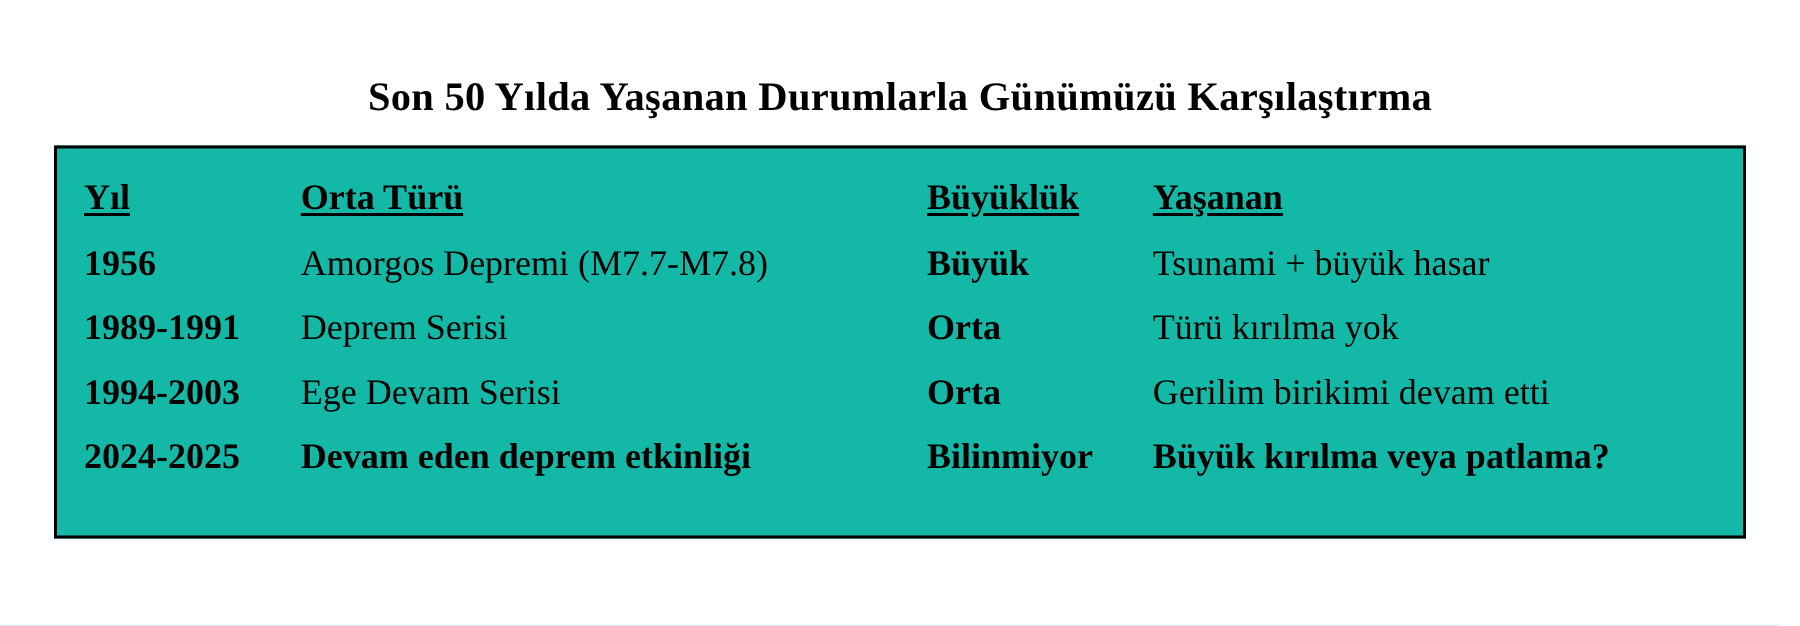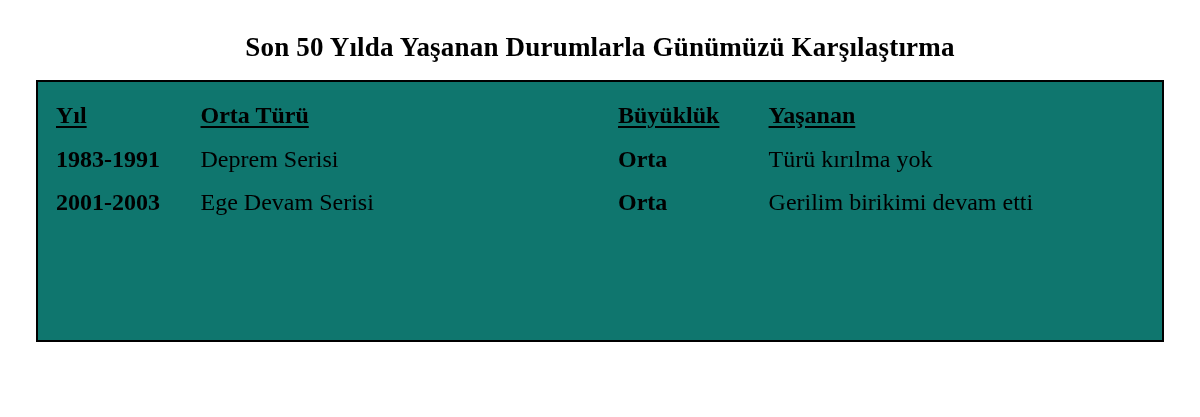--- a/index.html
+++ b/index.html
@@ -19,33 +19,33 @@
     width: 1200px;
     height: 417px;
     box-sizing: border-box;
   }
   .title {
     text-align: center;
     font-family: "Liberation Serif", serif;
     font-weight: bold;
     font-size: 27px;
     letter-spacing: 0.2px;
-    margin: 0;
+    margin: 17px;
     padding-top: 32px;
     padding-bottom: 12px;
   }
   .table-frame {
     position: absolute;
     left: 36px;
     top: 80px;
     width: 1128px;
     height: 262px;
     border: 2.5px solid #000000;
     box-sizing: border-box;
-    background: #0f766e;
+    background: #14b8a6;
   }
   table.data {
     border-collapse: collapse;
     width: 100%;
     table-layout: fixed;
     font-size: 24px;
   }
   table.data td, table.data th {
     border: 0;
     padding: 0;
@@ -98,28 +98,40 @@
       <thead>
         <tr class="header-row">
           <th class="pad-left-0"><span class="hdr">Yıl</span></th>
           <th class="pad-left-1"><span class="hdr">Orta Türü</span></th>
           <th class="pad-left-2"><span class="hdr">Büyüklük</span></th>
           <th class="pad-left-3"><span class="hdr">Yaşanan</span></th>
         </tr>
       </thead>
       <tbody>
         <tr class="data-row">
-          <td class="pad-left-0 b">1983-1991</td>
+          <td class="pad-left-0 b">1956</td>
+          <td class="pad-left-1 n">Amorgos Depremi (M7.7-M7.8)</td>
+          <td class="pad-left-2 b">Büyük</td>
+          <td class="pad-left-3 n">Tsunami + büyük hasar</td>
+        </tr>
+        <tr class="data-row">
+          <td class="pad-left-0 b">1989-1991</td>
           <td class="pad-left-1 n">Deprem Serisi</td>
           <td class="pad-left-2 b">Orta</td>
           <td class="pad-left-3 n">Türü kırılma yok</td>
         </tr>
         <tr class="data-row">
-          <td class="pad-left-0 b">2001-2003</td>
+          <td class="pad-left-0 b">1994-2003</td>
           <td class="pad-left-1 n">Ege Devam Serisi</td>
           <td class="pad-left-2 b">Orta</td>
           <td class="pad-left-3 n">Gerilim birikimi devam etti</td>
+        </tr>
+        <tr class="data-row">
+          <td class="pad-left-0 b">2024-2025</td>
+          <td class="pad-left-1 b">Devam eden deprem etkinliği</td>
+          <td class="pad-left-2 b">Bilinmiyor</td>
+          <td class="pad-left-3 b">Büyük kırılma veya patlama?</td>
         </tr>
       </tbody>
     </table>
   </div>
 
 </div>
 
 </body></html>

